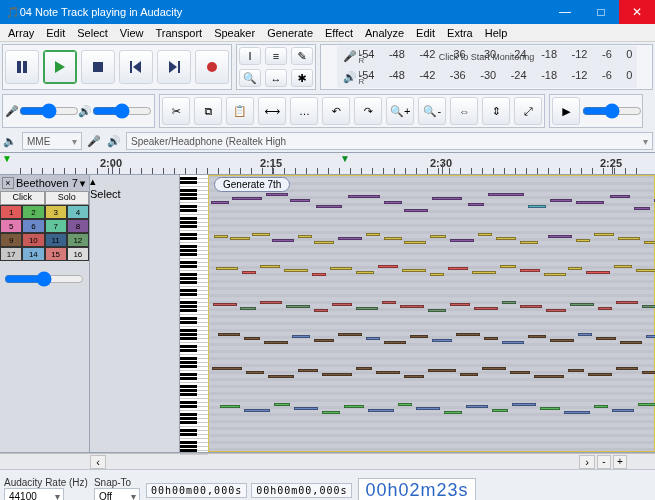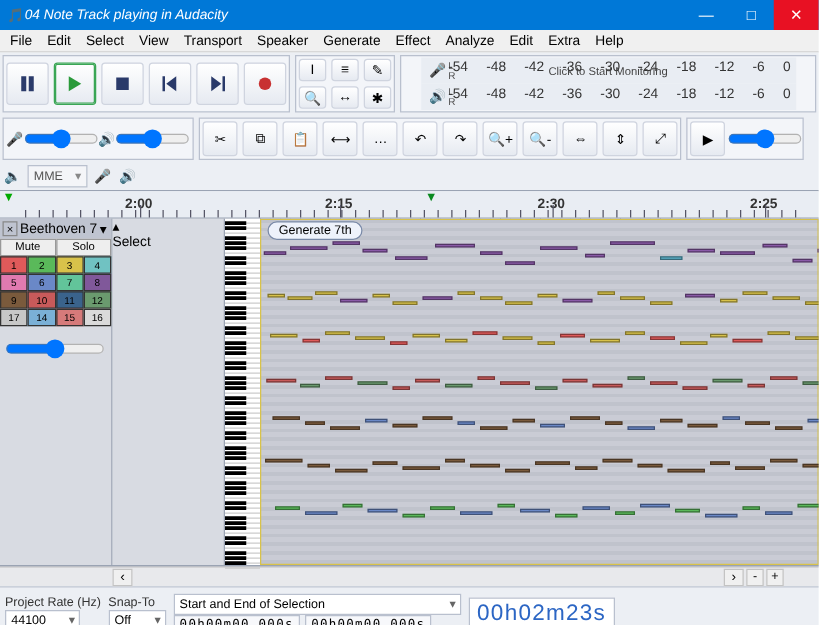--- a/index.html
+++ b/index.html
@@ -1,20 +1,20 @@
 <!DOCTYPE html>
 <html><head>
 <meta charset="utf-8">
 <style>
 * { box-sizing: border-box; margin: 0; padding: 0; font-family: "Segoe UI", Tahoma, sans-serif; font-size: 11px; }
 html, body { width: 655px; height: 500px; overflow: hidden; background: #fff; }
 
 
 .titlebar { height: 24px; background: #0078d7; color: #fff; display: flex; align-items: center; padding-left: 6px; }
-.titlebar .title { flex: 1; font-style: italic; }
+.titlebar .title { flex: 1; }
 .titlebar .wbtn { width: 36px; height: 24px; display: flex; align-items: center; justify-content: center; font-size: 12px; }
 .titlebar .wbtn.close { background: #e81123; }
 
 
 .menubar { height: 18px; background: #f0f0f0; display: flex; align-items: center; padding: 0 2px; border-bottom: 1px solid #d0d0d0; }
 .menubar .mi { padding: 1px 6px; cursor: default; }
 
 
 .toolbars { background: #eceff4; display: flex; flex-wrap: wrap; border-bottom: 1px solid #9aa3b3; }
 .tbgrp { display: flex; align-items: center; border: 1px solid #b9c0ce; margin: 2px; background: #f3f5f9; }
@@ -86,21 +86,21 @@
 
 <div class="titlebar">
   <span>🎵</span>
   <span class="title">04 Note Track playing in Audacity</span>
   <div class="wbtn">—</div>
   <div class="wbtn">□</div>
   <div class="wbtn close">✕</div>
 </div>
 
 <div class="menubar" id="menubar">
-    <div class="mi">File</div>
+    <div class="mi">Array</div>
     <div class="mi">Edit</div>
     <div class="mi">Select</div>
     <div class="mi">View</div>
     <div class="mi">Transport</div>
     <div class="mi">Speaker</div>
     <div class="mi">Generate</div>
     <div class="mi">Effect</div>
     <div class="mi">Analyze</div>
     <div class="mi">Edit</div>
     <div class="mi">Extra</div>
@@ -209,23 +209,24 @@
     <div class="tbtn">⇕</div>
     <div class="tbtn">⤢</div>
   </div>
   <div class="tbgrp">
     <div class="tbtn">▶</div>
     <input type="range" style="width: 60px;" value="50">
   </div>
 
   <div class="devrow">
     <div class="iconled">🔈</div>
-    <div class="sel" style="width:48px">MME</div>
+    <div class="sel" style="width:60px">MME</div>
     <div class="iconled">🎤</div>
     <div class="iconled">🔊</div>
+    <div class="sel" style="flex:1">Speaker/Headphone (Realtek High</div>
   </div>
 </div>
 
 <div class="ruler" id="ruler">
   <span class="cursor" style="left:2px">▼</span>
   <span class="cursor" style="left:340px;color:#0a8a20">▼</span>
 <span style="left: 100px; font-weight: bold;">2:00</span>
     <div class="tick" style="left: 112px; height: 10px;"></div>
     <span style="left: 260px; font-weight: bold;">2:15</span>
     <div class="tick" style="left: 272px; height: 10px;"></div>
@@ -293,21 +294,21 @@
   </div>
 
 <div class="trackarea" style="position:relative">
   <div class="panel">
     <div class="hdr">
       <div class="xbtn">×</div>
       <span>Beethoven 7</span>
       <span>▾</span>
     </div>
     <div class="ms">
-      <div>Mute</div>
+      <div>Click</div>
       <div>Solo</div>
     </div>
     <div class="colors" id="chancolors">
         <div style="background: rgb(224, 90, 90);">1</div>
         <div style="background: rgb(90, 185, 90);">2</div>
         <div style="background: rgb(216, 194, 74);">3</div>
         <div style="background: rgb(112, 194, 194);">4</div>
         <div style="background: rgb(224, 122, 176);">5</div>
         <div style="background: rgb(106, 136, 199);">6</div>
         <div style="background: rgb(98, 196, 154);">7</div>
@@ -593,28 +594,27 @@
   <div class="track"></div>
   <div class="arrow">›</div>
   <div class="zoom">
     <div>-</div>
     <div>+</div>
   </div>
 </div>
 
 <div class="selbar-btm">
   <div class="field">
-    <label>Project Rate (Hz)</label>
+    <label>Audacity Rate (Hz)</label>
     <div class="dd" style="width:60px">44100</div>
   </div>
   <div class="field">
     <label>Snap-To</label>
     <div class="dd" style="width:46px">Off</div>
   </div>
   <div class="field wide">
-    <div class="dd" style="width:230px">Start and End of Selection</div>
     <div class="spinrow">
       <div class="spin">00h00m00,000s</div>
       <div class="spin">00h00m00,000s</div>
     </div>
   </div>
   <div class="timecode">00h02m23s</div>
 </div>
 
 </body></html>

